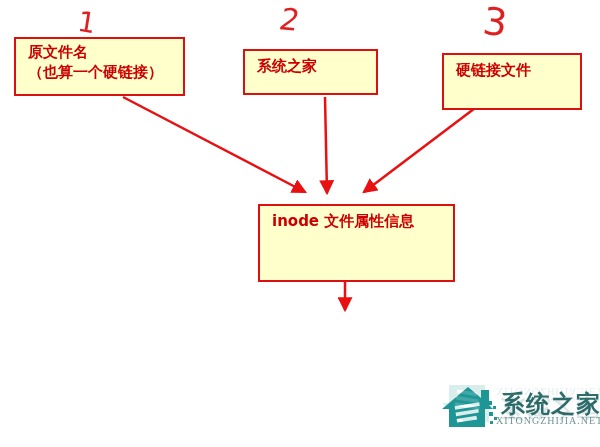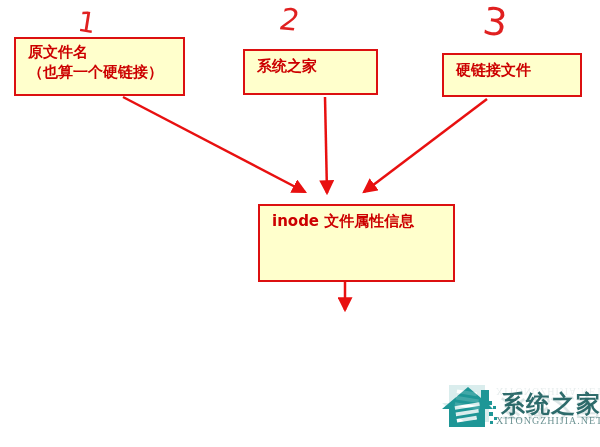--- a/index.html
+++ b/index.html
@@ -18,21 +18,21 @@
     border: 2px solid #dc1010;
     box-sizing: border-box;
     color: #cc0000;
     font-weight: bold;
     font-size: 15px;
     line-height: 1.3;
   }
   .dbox .bx-label { display: block; padding: 6px 4px 0 12px; }
   #box-original  { left: 14px;  top: 37px;  width: 171px; height: 59px; }
   #box-process   { left: 243px; top: 49px;  width: 135px; height: 46px; }
-  #box-hardlink  { left: 442px; top: 53px;  width: 140px; height: 44px; }
+  #box-hardlink  { left: 442px; top: 53px;  width: 140px; height: 57px; }
   #box-inode     { left: 258px; top: 204px; width: 197px; height: 78px; }
   #box-block     { left: 220px; top: 318px; width: 277px; height: 106px; }
   #box-original .bx-label { padding-top: 4px; }
   #box-original .line2 { display: block; }
   
   .hand-num {
     position: absolute;
     color: #e02020;
     font-weight: normal;
     user-select: none;

